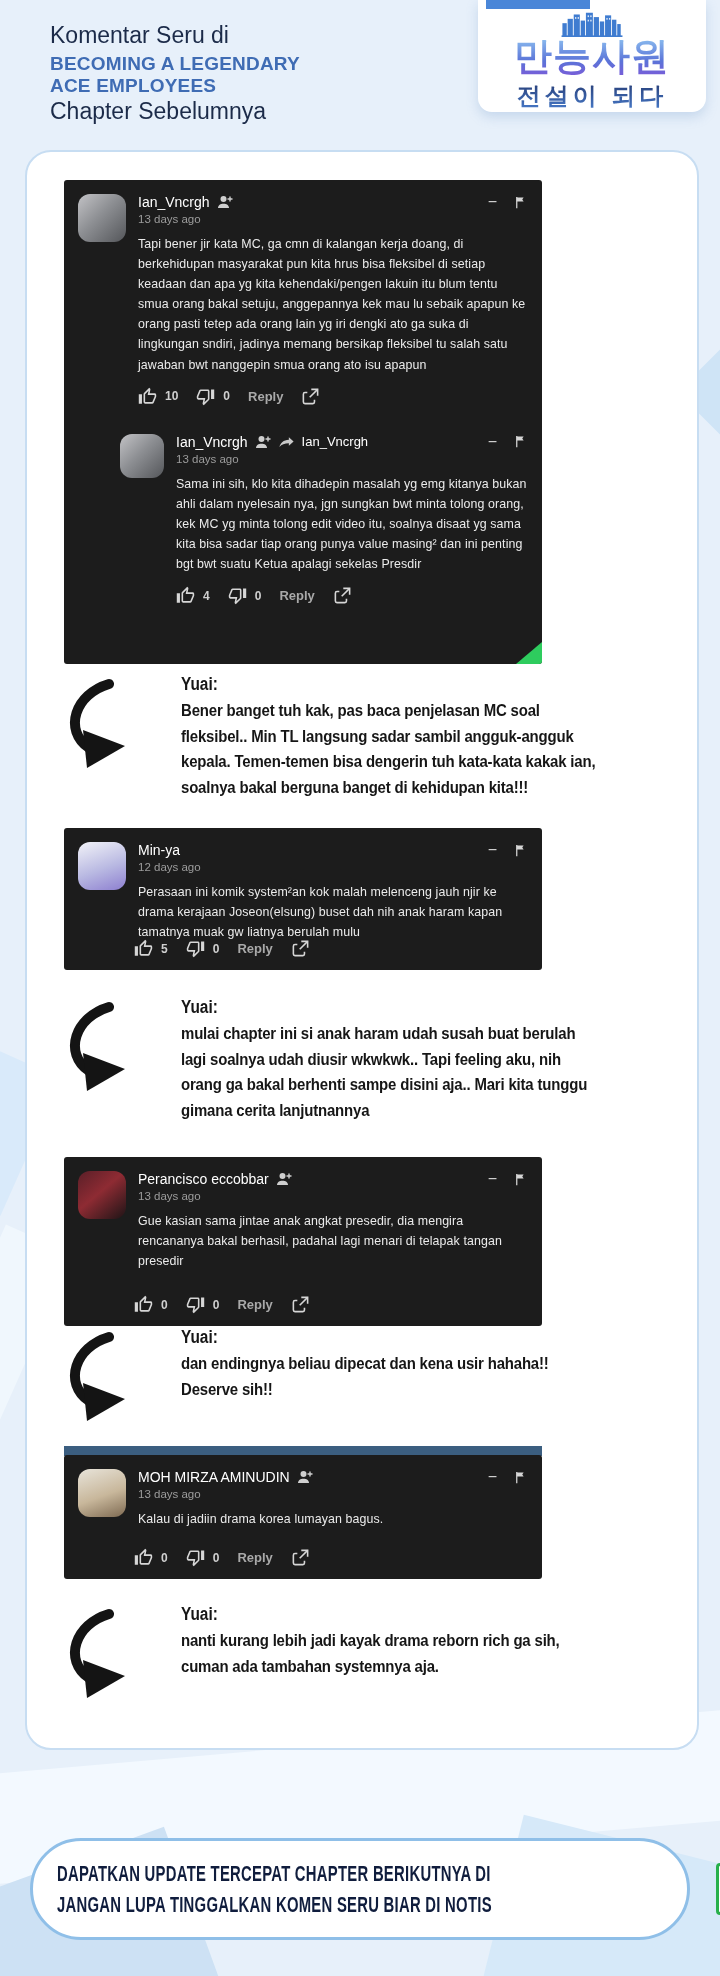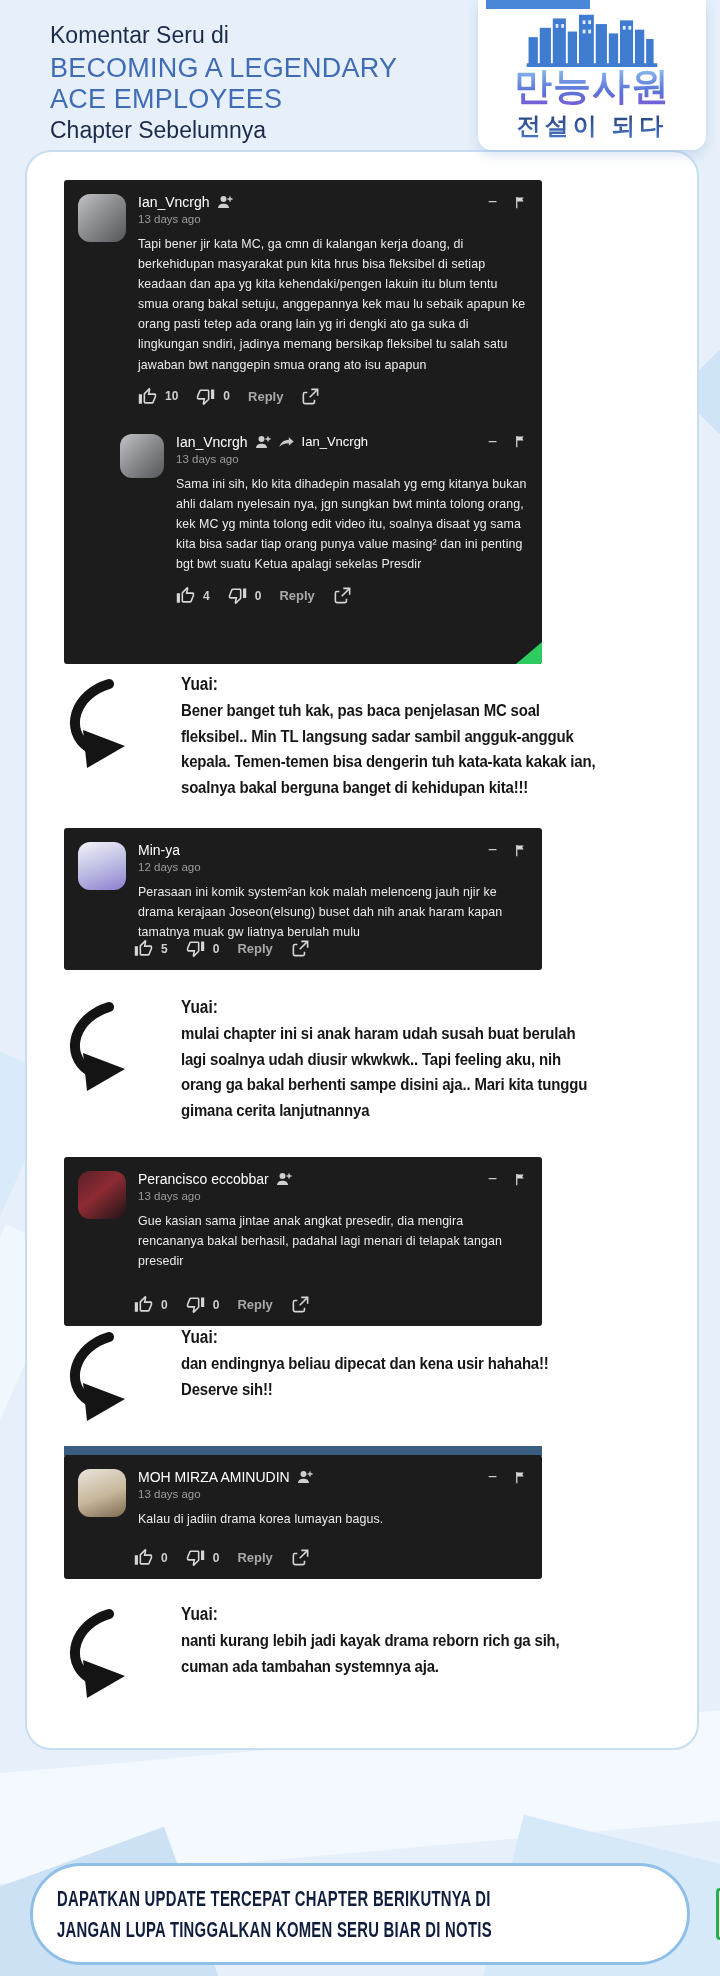--- a/index.html
+++ b/index.html
@@ -11,25 +11,25 @@
   .dec-right{right:-30px;top:362px;width:60px;height:60px;background:#cfe4f6;transform:rotate(45deg);}
   .dec-left1{left:-36px;top:1058px;width:70px;height:150px;background:#d9eafa;transform:rotate(24deg);}
   .dec-left2{left:-42px;top:1230px;width:74px;height:220px;background:#f0f7fd;transform:rotate(24deg);}
   .dec-band{left:-20px;top:1742px;width:760px;height:110px;background:#f3f9ff;transform:rotate(-5deg);}
   .dec-b1{left:-70px;top:1868px;width:280px;height:220px;background:#cde1f4;transform:rotate(-20deg);}
   .dec-b2{right:-90px;top:1850px;width:320px;height:240px;background:#d6e9f9;transform:rotate(14deg);}
 
   
   .header{position:absolute;top:22px;left:50px;z-index:2;}
   .h-kicker{font-size:23px;color:#1c2b49;font-weight:500;}
-  .h-title{font-size:27px;line-height:1.14;font-weight:400;color:#3f6cb4;letter-spacing:.2px;}
+  .h-title{font-size:19px;line-height:1.14;font-weight:700;color:#3f6cb4;letter-spacing:.2px;}
   .h-chapter{font-size:23px;color:#1c2b49;margin-top:2px;font-weight:500;}
   .h-kicker{margin-bottom:4px;}
 
-  .logo-plate{position:absolute;top:0;left:478px;width:228px;height:150px;background:#ffffff;
+  .logo-plate{position:absolute;top:0;left:478px;width:228px;height:112px;background:#ffffff;
               border-radius:0 0 14px 14px;box-shadow:0 5px 12px rgba(110,150,200,.28);z-index:2;
               display:flex;flex-direction:column;align-items:center;}
   .logo-topbar{position:absolute;top:0;left:8px;width:104px;height:9px;background:#4a86d8;}
   .skyline{width:204px;height:56px;margin-top:11px;}
   .k-main{font-size:38px;font-weight:800;letter-spacing:1px;white-space:nowrap;line-height:1.05;color:#5b74d8;}
   .k-sub{font-size:24px;font-weight:800;letter-spacing:4px;white-space:nowrap;margin-top:3px;color:#33509e;}
   @supports (-webkit-background-clip: text){
     .k-main{background:linear-gradient(180deg,#8ec1f0 0%,#5b74d8 60%,#7a5bd8 100%);
             -webkit-background-clip:text;background-clip:text;color:transparent;}
     .k-sub{background:linear-gradient(180deg,#24386f 0%,#4a7fd0 100%);
@@ -81,21 +81,21 @@
   .yuai{position:absolute;left:30px;display:flex;gap:24px;width:620px;}
   .y1{top:520px;} .y2{top:843px;} .y3{top:1173px;} .y4{top:1450px;}
   .curve-arrow{width:100px;height:100px;flex:none;margin-top:6px;}
   .y-text{width:480px;transform:scaleX(.88);transform-origin:left top;color:#161616;}
   .y-name{font-size:17.5px;font-weight:700;line-height:1.45;}
   .y-body{margin:1px 0 0;font-size:17px;font-weight:700;line-height:1.5;letter-spacing:-.2px;}
 
   
   .footer-pill{position:absolute;top:1838px;left:30px;width:660px;height:102px;background:#ffffff;
                border:3px solid #8fbfe8;border-radius:54px;display:flex;align-items:center;
-               padding:0 24px;box-sizing:border-box;z-index:5;margin-top:25px;}
+               padding:0 24px;box-sizing:border-box;z-index:5;}
   .f-text{flex:1;transform:scaleX(.66);transform-origin:left center;}
   .f-line{white-space:nowrap;font-size:22.5px;font-weight:800;color:#101d3d;line-height:1.4;letter-spacing:.4px;}
   .ikiru{display:flex;border:3px solid #27b04b;border-radius:4px;overflow:hidden;flex:none;background:#fff;}
   .ik-main{padding:4px 12px;font-size:34px;font-weight:800;color:#27b04b;letter-spacing:2px;line-height:1.1;}
 </style>
 </head>
 <body>
 
 <div class="page">
 

